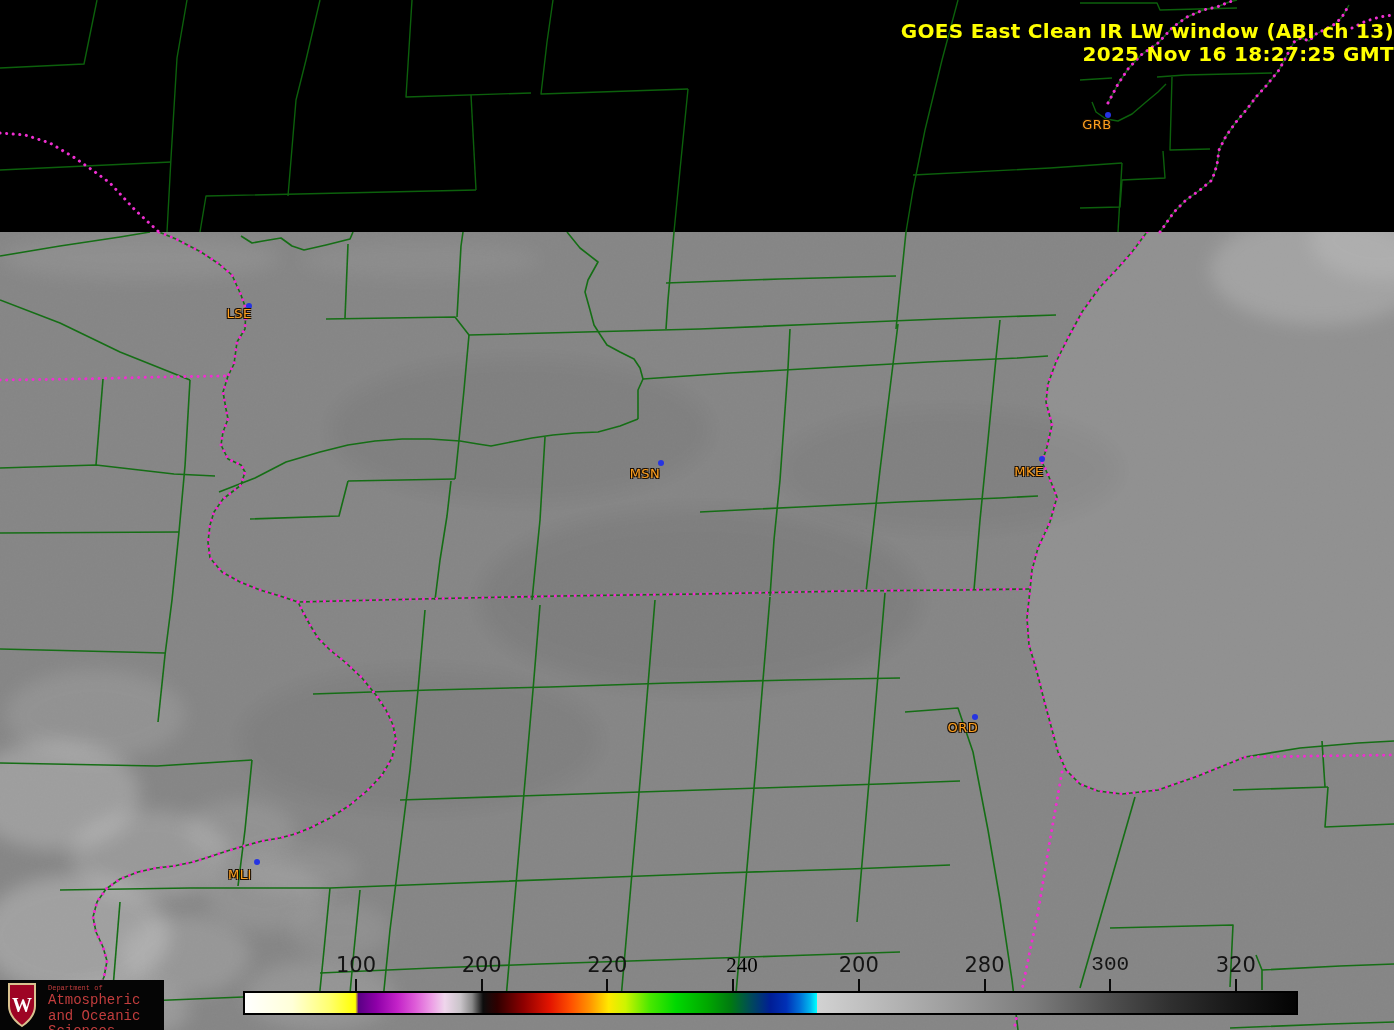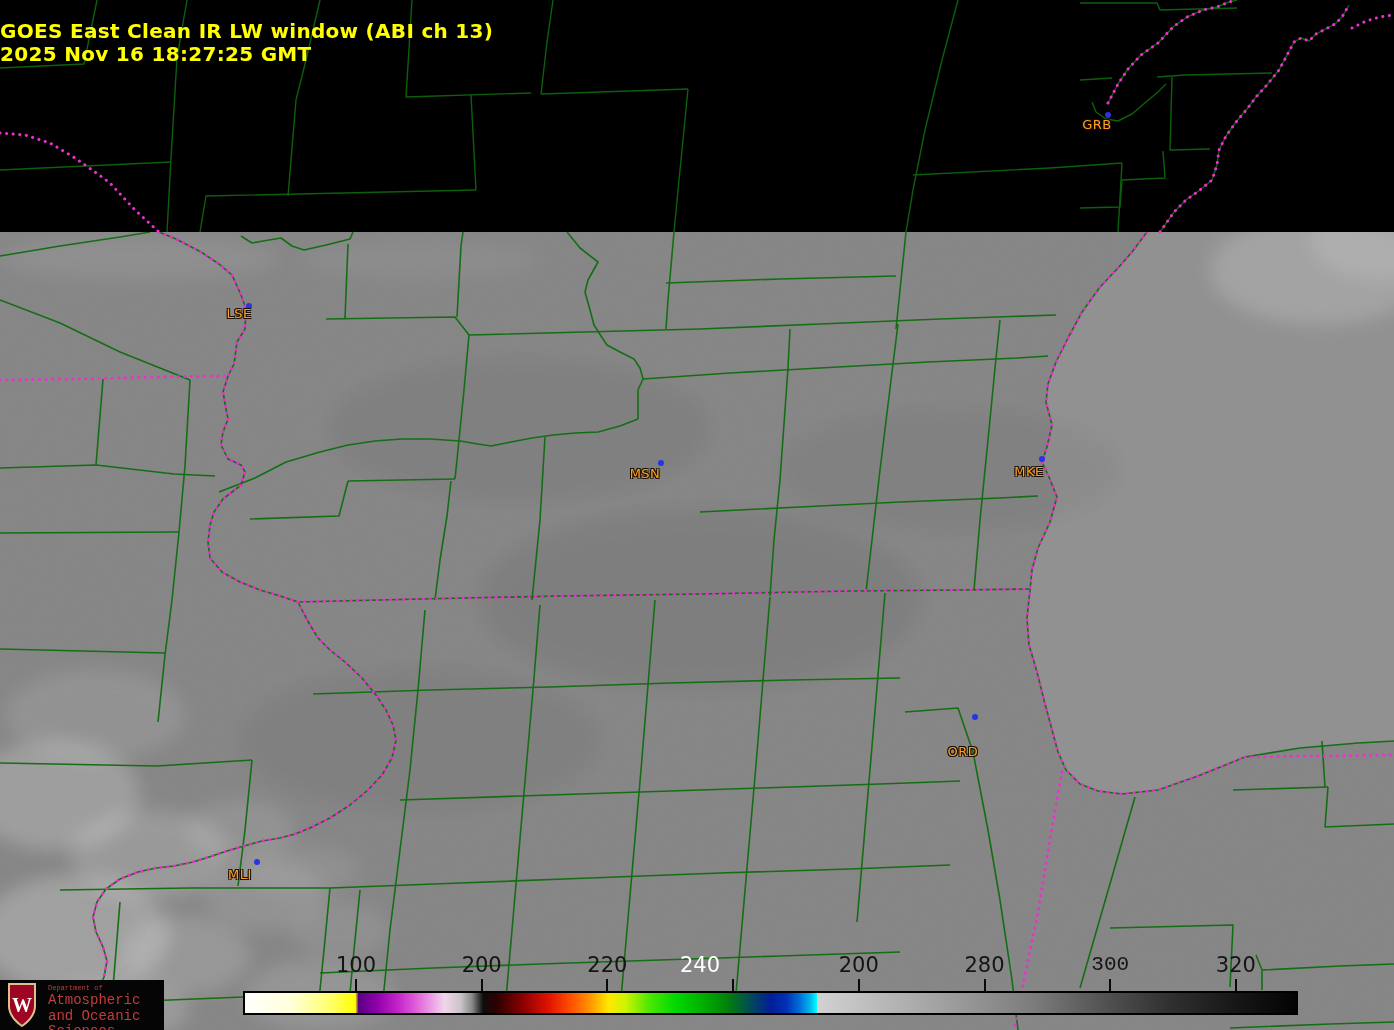--- a/index.html
+++ b/index.html
@@ -1,19 +1,19 @@
 <!DOCTYPE html>
 <html><head>
 <meta charset="utf-8">
 <style>
   html,body{margin:0;padding:0;background:#222;}
   #stage{position:relative;width:1394px;height:1030px;overflow:hidden;
          background:#858585;font-family:"DejaVu Sans",sans-serif;}
   #map-svg{position:absolute;left:0;top:0;}
-  .title-wrap{position:absolute;left:0;top:20px;width:100%;text-align:left;z-index:5;}
+  .title-wrap{position:absolute;left:0;top:20px;width:100%;text-align:right;z-index:5;}
   .title-line{color:#ffff00;font-weight:bold;font-size:20px;line-height:23px;
               font-family:"DejaVu Sans",sans-serif;letter-spacing:0.3px;}
   .station-label{position:absolute;z-index:6;transform:translate(-50%,-50%);
     font-size:13px;font-weight:normal;color:#ffa01e;letter-spacing:0.5px;
     text-shadow:-1px -1px 0 #1a0d00,1px -1px 0 #1a0d00,-1px 1px 0 #1a0d00,1px 1px 0 #1a0d00;}
   .station-dot{position:absolute;z-index:6;width:6px;height:6px;border-radius:50%;
     background:#2634e2;transform:translate(-50%,-50%);}
   #colorbar{position:absolute;z-index:7;border:2px solid #000;box-sizing:border-box;}
   .cb-tick{position:absolute;z-index:7;width:2px;height:12px;background:#0a0a0a;}
   .cb-label{position:absolute;z-index:7;font-size:21px;color:#141414;transform:translateX(-50%);
@@ -160,35 +160,35 @@
   <div id="stations">
       <div class="station-dot" style="left: 1108px; top: 115px; background: rgb(38, 52, 226);"></div>
       <div class="station-label" style="left: 1097px; top: 124px;">GRB</div>
       <div class="station-dot" style="left: 249px; top: 306px; background: rgb(38, 52, 226);"></div>
       <div class="station-label" style="left: 235px; top: 313px; padding-left: 8px;">LSE</div>
       <div class="station-dot" style="left: 661px; top: 463px; background: rgb(38, 52, 226);"></div>
       <div class="station-label" style="left: 645px; top: 473px;">MSN</div>
       <div class="station-dot" style="left: 1042px; top: 459px; background: rgb(38, 52, 226);"></div>
       <div class="station-label" style="left: 1029px; top: 471px;">MKE</div>
       <div class="station-dot" style="left: 975px; top: 717px; background: rgb(38, 52, 226);"></div>
-      <div class="station-label" style="left: 963px; top: 727px; margin-top: 24px;">ORD</div>
+      <div class="station-label" style="left: 963px; top: 727px;">ORD</div>
       <div class="station-dot" style="left: 257px; top: 862px; background: rgb(38, 52, 226);"></div>
       <div class="station-label" style="left: 240px; top: 874px;">MLI</div>
     </div>
 
   <div id="colorbar" style="left: 243px; top: 991px; width: 1055px; height: 24px; background: linear-gradient(to right, rgb(255, 255, 255) 0%, rgb(255, 255, 216) 4.5%, rgb(255, 255, 112) 8%, rgb(255, 255, 0) 10.5%, rgb(90, 0, 133) 10.8%, rgb(142, 0, 168) 12.5%, rgb(195, 34, 200) 14.5%, rgb(222, 92, 216) 16.2%, rgb(237, 160, 230) 17.8%, rgb(239, 214, 236) 19%, rgb(201, 196, 201) 20.5%, rgb(138, 138, 138) 21.6%, rgb(13, 13, 13) 22.65%, rgb(47, 0, 0) 24%, rgb(142, 0, 0) 26.5%, rgb(227, 20, 0) 29%, rgb(255, 80, 0) 31%, rgb(255, 148, 0) 32.8%, rgb(255, 232, 0) 34.6%, rgb(205, 244, 0) 36.2%, rgb(74, 232, 0) 38.5%, rgb(0, 216, 0) 41%, rgb(0, 168, 0) 44%, rgb(0, 122, 16) 46.2%, rgb(0, 77, 85) 48%, rgb(0, 30, 150) 50%, rgb(0, 48, 182) 51.5%, rgb(0, 112, 216) 52.8%, rgb(0, 184, 238) 53.8%, rgb(0, 255, 255) 54.4%, rgb(210, 210, 210) 54.45%, rgb(166, 166, 166) 65%, rgb(124, 124, 124) 75%, rgb(79, 79, 79) 82.3%, rgb(48, 48, 48) 88%, rgb(23, 23, 23) 94.1%, rgb(3, 3, 3) 100%);"></div>
   <div id="colorbar-ticks">
       <div class="cb-tick" style="left: 355px; top: 979px;"></div>
       <div class="cb-label" style="left: 356px; top: 953px; color: rgb(20, 20, 20);">100</div>
       <div class="cb-tick" style="left: 480.7px; top: 979px;"></div>
       <div class="cb-label" style="left: 481.7px; top: 953px; color: rgb(20, 20, 20);">200</div>
       <div class="cb-tick" style="left: 606.4px; top: 979px;"></div>
       <div class="cb-label" style="left: 607.4px; top: 953px; color: rgb(20, 20, 20);">220</div>
       <div class="cb-tick" style="left: 732.1px; top: 979px;"></div>
-      <div class="cb-label" style="left: 700px; top: 953px; color: #ffffff;">240</div>
+      <div class="cb-label" style="left: 742px; top: 953px; color: #000000; font-family: Liberation Serif, serif;">240</div>
       <div class="cb-tick" style="left: 857.8px; top: 979px;"></div>
       <div class="cb-label" style="left: 858.8px; top: 953px; color: rgb(20, 20, 20);">200</div>
       <div class="cb-tick" style="left: 983.5px; top: 979px;"></div>
       <div class="cb-label" style="left: 984.5px; top: 953px; color: rgb(20, 20, 20);">280</div>
       <div class="cb-tick" style="left: 1109.2px; top: 979px;"></div>
       <div class="cb-label" style="left: 1110.2px; top: 953px; color: rgb(20, 20, 20); font-family: Liberation Mono, monospace;">300</div>
       <div class="cb-tick" style="left: 1234.9px; top: 979px;"></div>
       <div class="cb-label" style="left: 1235.9px; top: 953px; color: rgb(20, 20, 20);">320</div>
     </div>
 

